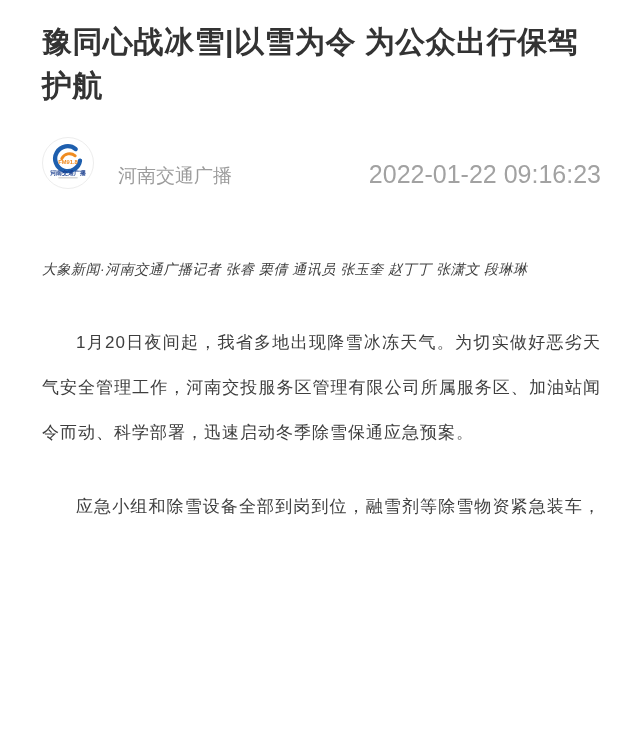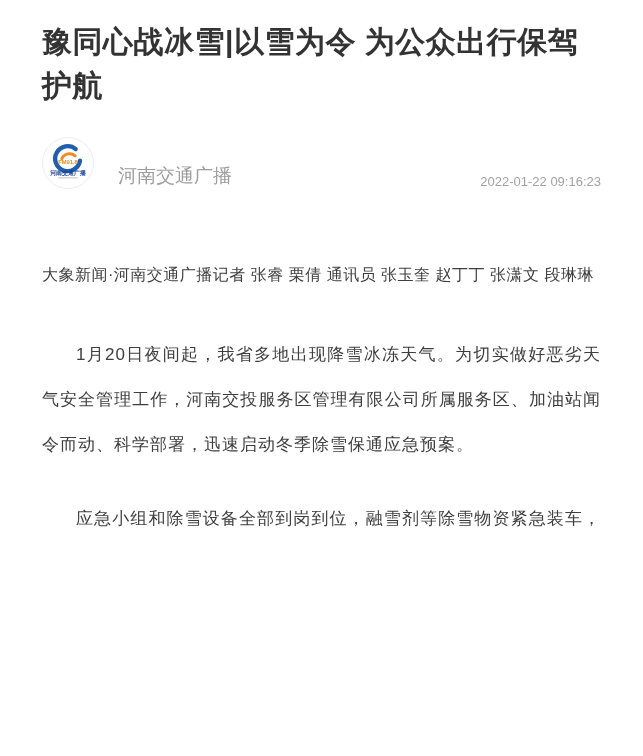--- a/index.html
+++ b/index.html
@@ -41,29 +41,30 @@
     cursor: pointer;
   }
   .publisher-name {
     margin-left: 24px;
     font-size: 19px;
     color: #9c9c9c;
     cursor: pointer;
   }
   .timestamp {
     margin-left: auto;
-    font-size: 13px;
+    font-size: 25px;
     color: #a2a2a2;
   }
   .byline {
     margin-top: 58px;
-    font-size: 16px;
-    line-height: 56px;
+    font-size: 14px;
+    line-height: 44px;
     color: #3e3e3e;
     letter-spacing: 0.5px;
+    font-style: italic;
   }
   .para {
     margin-top: 29px;
     font-size: 17px;
     line-height: 45px;
     color: #3e3e3e;
     text-align: justify;
     text-indent: 2em;
     letter-spacing: 1px;
   }

